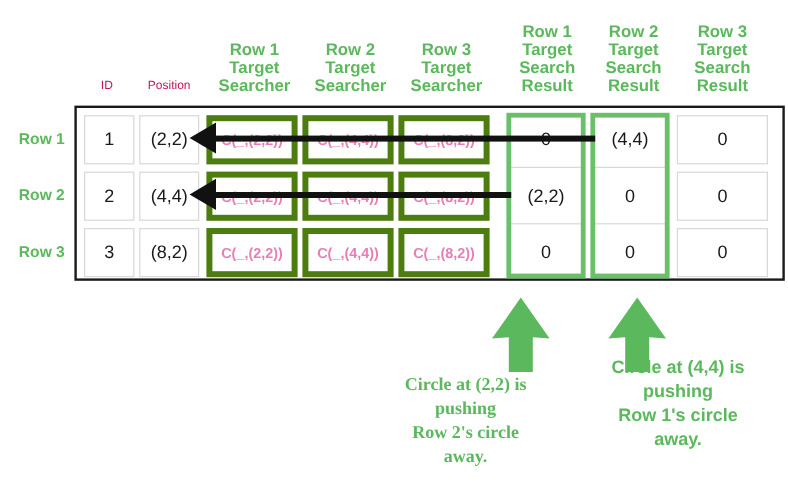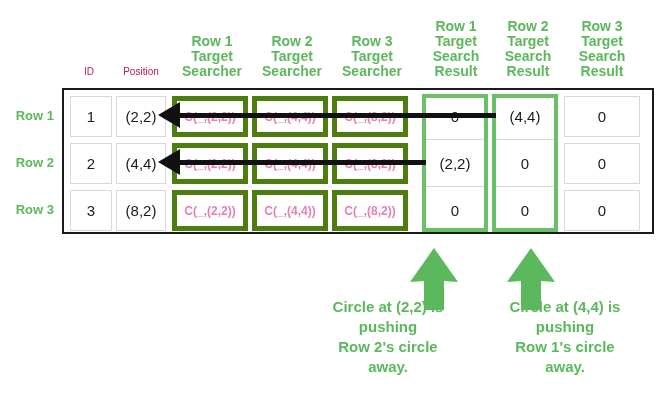--- a/index.html
+++ b/index.html
@@ -203,21 +203,21 @@
   <div class="arrow-head" style="left:158px; top:149px;"></div>
 
   <svg class="up-arrow" style="left:406px; top:248px;" width="56" height="62" viewBox="0 0 56 62">
     <polygon points="28,0 52,34 38,33 38,62 18,62 18,33 4,34" fill="#5cb85c"></polygon>
   </svg>
 
   <svg class="up-arrow" style="left:503px; top:248px;" width="56" height="62" viewBox="0 0 56 62">
     <polygon points="28,0 52,34 38,33 38,62 18,62 18,33 4,34" fill="#5cb85c"></polygon>
   </svg>
 
-  <div class="callout" style="left:288px; top:297px; width:200px;">Circle at (2,2) is
+  <div class="callout" style="left:288px; top:311px; width:200px;font-family:Liberation Serif, serif;">Circle at (2,2) is
 pushing
 Row 2's circle
 away.</div>
 
   <div class="callout" style="left:470px; top:297px; width:190px;">Circle at (4,4) is
 pushing
 Row 1's circle
 away.</div>
 
 </div>

